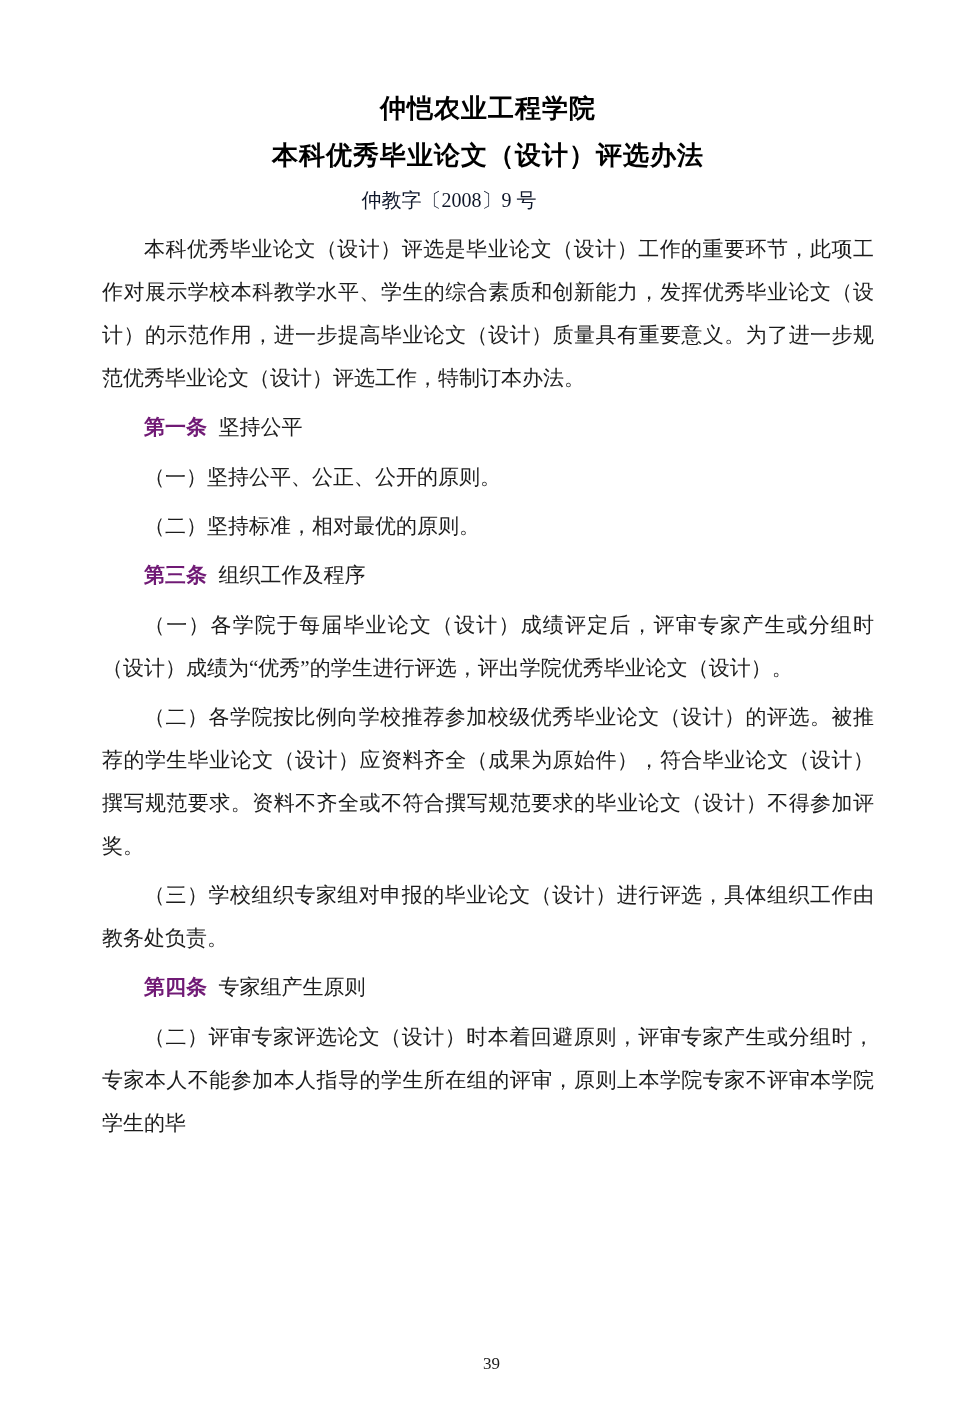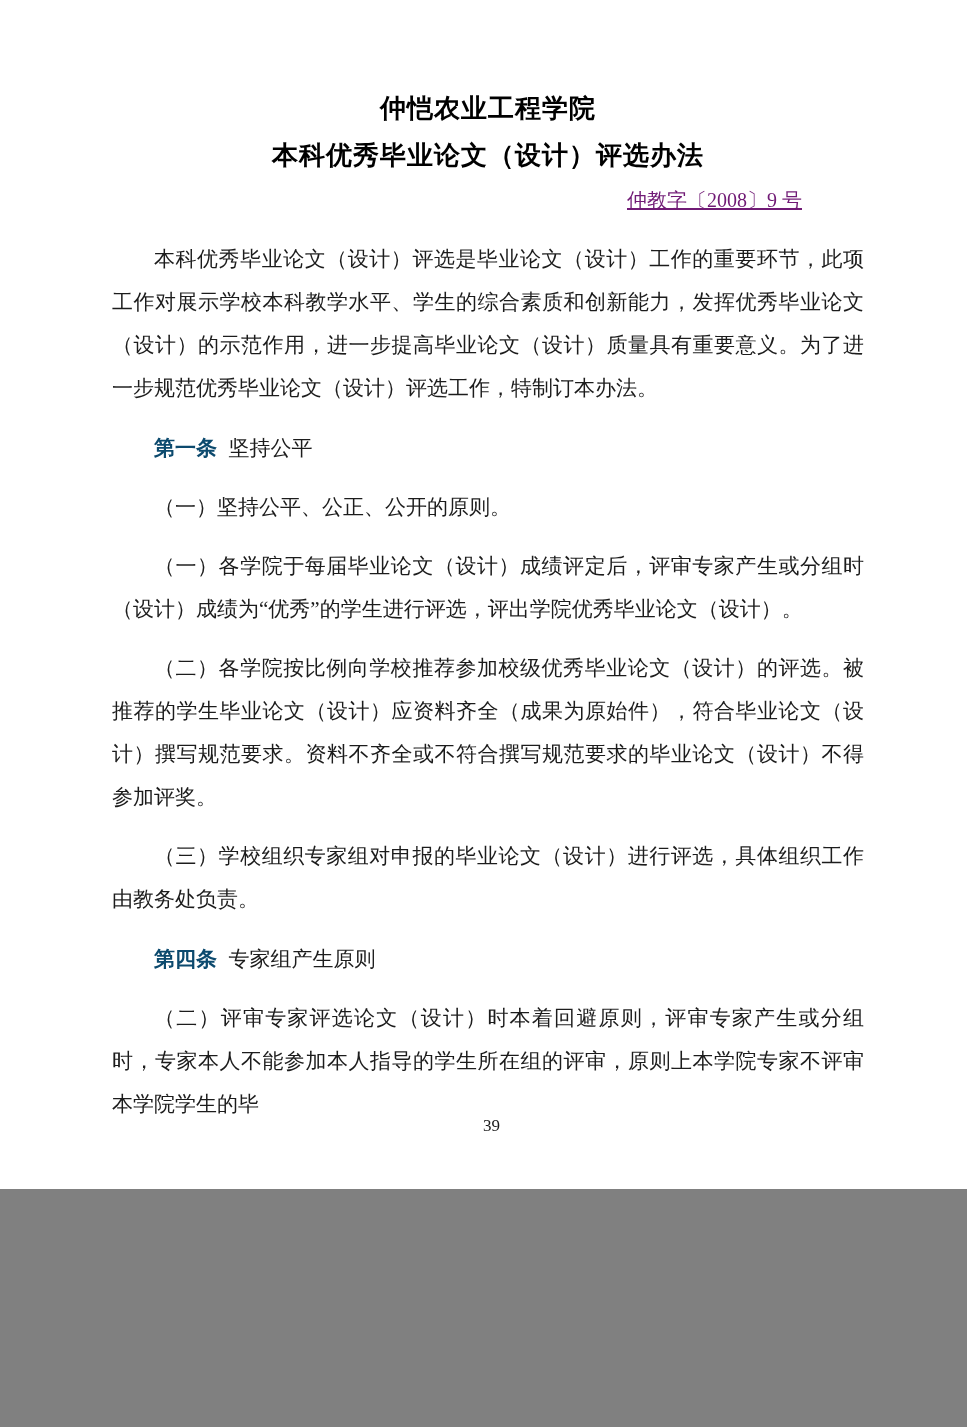--- a/index.html
+++ b/index.html
@@ -3,60 +3,59 @@
 <meta charset="utf-8">
 <style>
   html, body {
     margin: 0;
     padding: 0;
     background: #808080;
   }
   .page {
     position: relative;
     width: 967px;
-    height: 1189px;
+    height: 1427px;
     margin: 0 auto;
     background: #ffffff;
     box-sizing: border-box;
     padding: 85px 87px 0 96px;
     font-family: "Liberation Serif", "DejaVu Serif", serif;
     color: #1c1c1c;
     overflow: hidden;
   }
   .doc-title {
     margin: 0;
     text-align: center;
     font-family: "Liberation Sans", "DejaVu Sans", sans-serif;
     font-weight: bold;
     font-size: 26px;
     line-height: 47px;
     color: #000000;
     letter-spacing: 1px;
   }
   .doc-number {
-    text-align: right;
+    text-align: center;
     padding-right: 78px;
     font-size: 20px;
     line-height: 43px;
-    color: #701a75;
-    text-decoration: underline;
+    color: #0f172a;
   }
   .body-para,
   .article-heading {
-    margin: 16px;
+    margin: 6px;
     font-size: 21px;
     line-height: 43px;
     text-align: justify;
     text-indent: 2em;
     color: #1c1c1c;
   }
   .article-number {
-    font-family: Liberation Sans, sans-serif;
+    font-family: Liberation Mono, monospace;
     font-weight: bold;
-    color: #0c4a6e;
+    color: #701a75;
     margin-right: 0.55em;
   }
   .page-number {
     position: absolute;
     bottom: 53px;
     left: 16px;
     right: 0;
     text-align: center;
     font-size: 17px;
     color: #1c1c1c;
@@ -71,20 +70,22 @@
     <h1 class="doc-title">仲恺农业工程学院</h1>
     <h1 class="doc-title">本科优秀毕业论文（设计）评选办法</h1>
     <div class="doc-number">仲教字〔2008〕9 号</div>
   </header>
 
   <main id="document-body">
     <p class="body-para">本科优秀毕业论文（设计）评选是毕业论文（设计）工作的重要环节，此项工作对展示学校本科教学水平、学生的综合素质和创新能力，发挥优秀毕业论文（设计）的示范作用，进一步提高毕业论文（设计）质量具有重要意义。为了进一步规范优秀毕业论文（设计）评选工作，特制订本办法。</p>
 
   <p class="article-heading"><span class="article-number">第一条</span><span class="article-title">坚持公平</span></p>
       <p class="body-para">（一）坚持公平、公正、公开的原则。</p>
+      <p class="body-para">（二）坚持标准，相对最优的原则。</p>
+      <p class="article-heading"><span class="article-number">第三条</span><span class="article-title">组织工作及程序</span></p>
       <p class="body-para">（一）各学院于每届毕业论文（设计）成绩评定后，评审专家产生或分组时（设计）成绩为“优秀”的学生进行评选，评出学院优秀毕业论文（设计）。</p>
       <p class="body-para">（二）各学院按比例向学校推荐参加校级优秀毕业论文（设计）的评选。被推荐的学生毕业论文（设计）应资料齐全（成果为原始件），符合毕业论文（设计）撰写规范要求。资料不齐全或不符合撰写规范要求的毕业论文（设计）不得参加评奖。</p>
       <p class="body-para">（三）学校组织专家组对申报的毕业论文（设计）进行评选，具体组织工作由教务处负责。</p>
       <p class="article-heading"><span class="article-number">第四条</span><span class="article-title">专家组产生原则</span></p>
       <p class="body-para">（二）评审专家评选论文（设计）时本着回避原则，评审专家产生或分组时，专家本人不能参加本人指导的学生所在组的评审，原则上本学院专家不评审本学院学生的毕</p>
     </main>
 
   <div class="page-number">39</div>
 
 </div>

